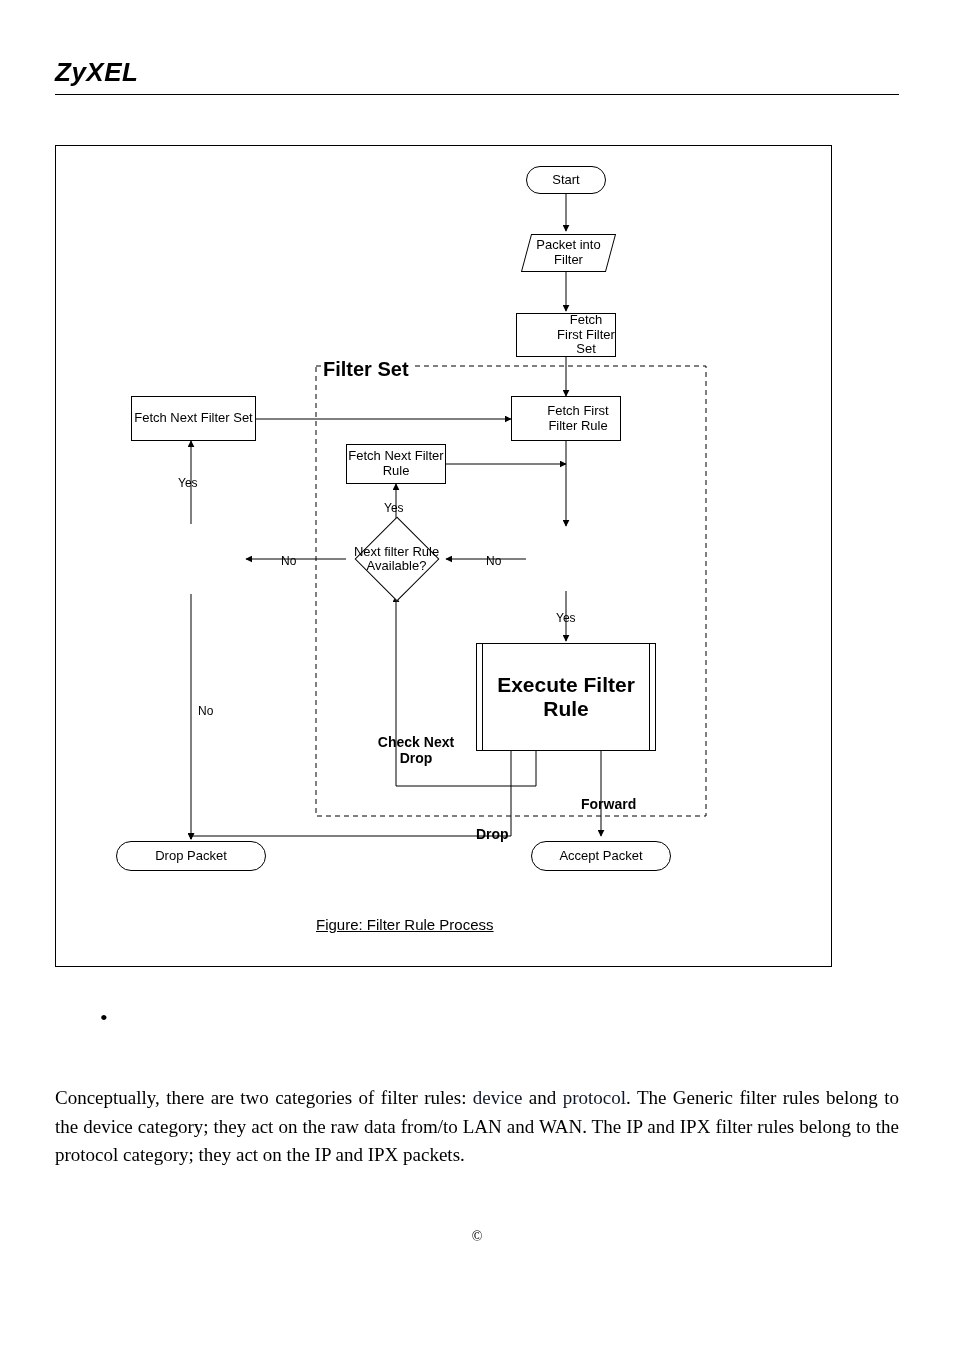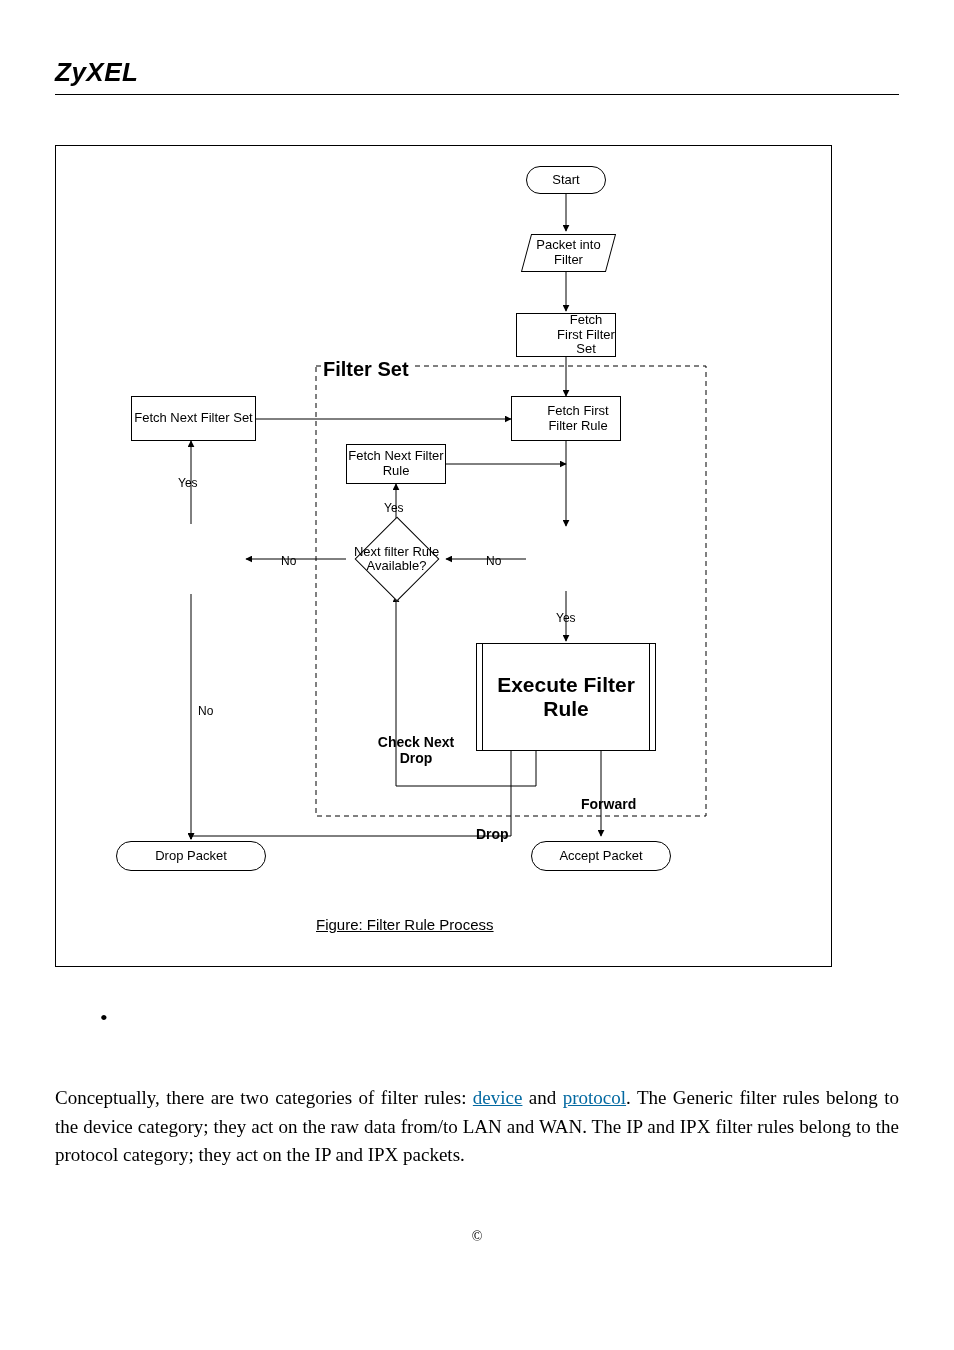--- a/index.html
+++ b/index.html
@@ -115,21 +115,21 @@
     font-size: 22px;
     line-height: 1;
   }
 
   .para-text {
     margin-top: 55px;
     font-size: 19px;
     line-height: 1.5;
     text-align: justify;
   }
-  .link { color: #0369a1; text-decoration: underline; }
+  .link { color: #0f172a; }
 
   .copyright {
     position:absolute;
     left:0; right:0;
     bottom: 105px;
     text-align:center;
     font-size: 14px;
   }
 </style>
 </head>

